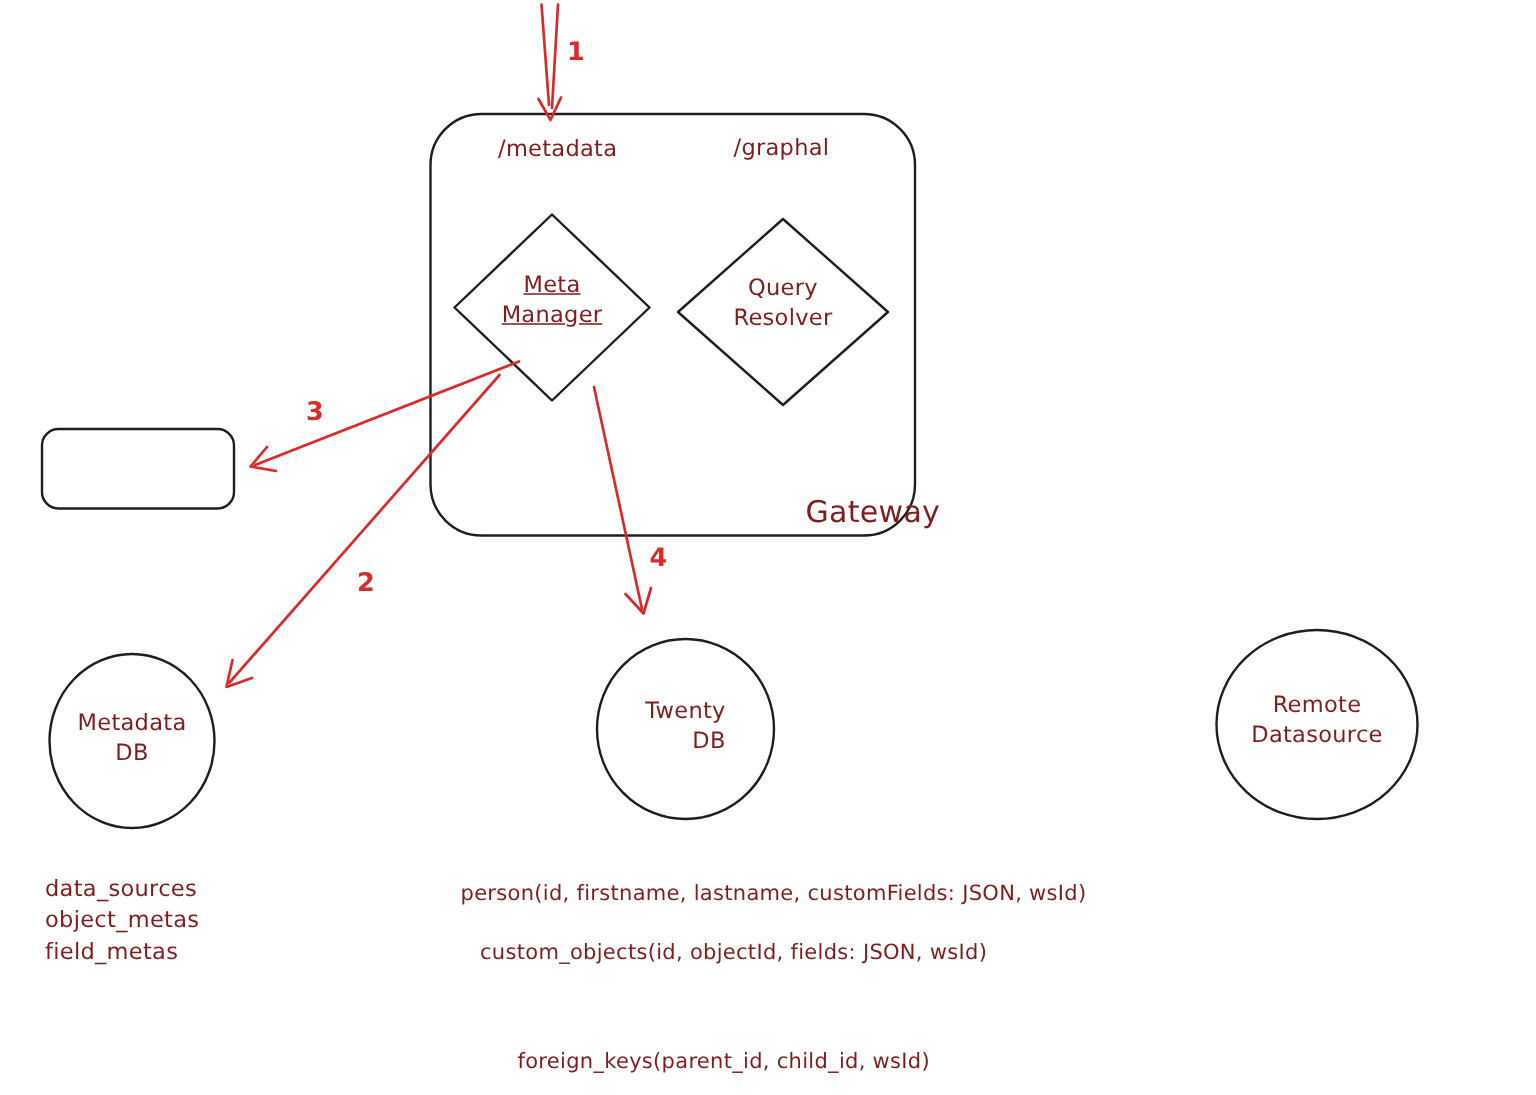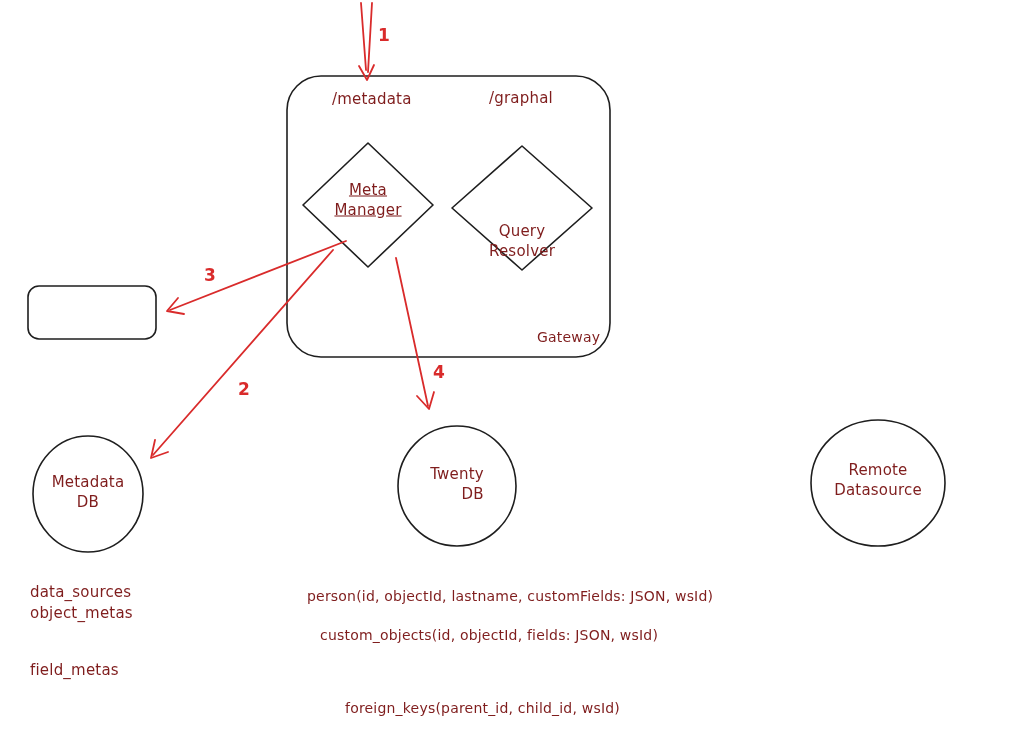--- a/index.html
+++ b/index.html
@@ -62,41 +62,41 @@
       <path d="M396,258 L428,406"></path>
       <path d="M417,396 L429,409 L434,392"></path>
     </g>
   </svg>
 
   <div class="lbl" style="left:332px; top:90px;">/metadata</div>
   <div class="lbl" style="left:489px; top:89px;">/graphal</div>
 
   <div class="lbl center" style="left:368px; top:200px;text-decoration:underline;">Meta
 Manager</div>
-  <div class="lbl center" style="left:522px; top:202px;margin-top:39px;">Query
+  <div class="lbl center" style="left:522px; top:202px;">Query
 Resolver</div>
 
-  <div class="lbl" style="left:537px; top:328px; font-size:14px;">Gateway</div>
+  <div class="lbl" style="left:537px; top:328px; font-size:20px;">Gateway</div>
 
 
   <div class="lbl center" style="left:88px; top:492px;">Metadata
 DB</div>
   <div class="lbl center" style="left:457px; top:484px;text-align:right;">Twenty
 DB</div>
   <div class="lbl center" style="left:878px; top:480px;">Remote
 Datasource</div>
 
   <div class="lbl red" style="left:378px; top:24px;">1</div>
   <div class="lbl red" style="left:204px; top:264px;">3</div>
   <div class="lbl red" style="left:238px; top:378px;">2</div>
   <div class="lbl red" style="left:433px; top:361px;">4</div>
 
   <div class="lbl" style="left:30px; top:583px;">data_sources</div>
   <div class="lbl" style="left:30px; top:604px;">object_metas</div>
-  <div class="lbl" style="left:30px; top:625px;margin-top:36px;">field_metas</div>
+  <div class="lbl" style="left:30px; top:625px;">field_metas</div>
 
-  <div class="lbl schema" style="left:307px; top:587px;">person(id, objectId, lastname, customFields: JSON, wsId)</div>
+  <div class="lbl schema" style="left:307px; top:587px;">person(id, firstname, lastname, customFields: JSON, wsId)</div>
   <div class="lbl schema" style="left:320px; top:626px;">custom_objects(id, objectId, fields: JSON, wsId)</div>
 
 
   <div class="lbl schema" style="left:345px; top:699px;">foreign_keys(parent_id, child_id, wsId)</div>
 
 </div>
 
 </body></html>

